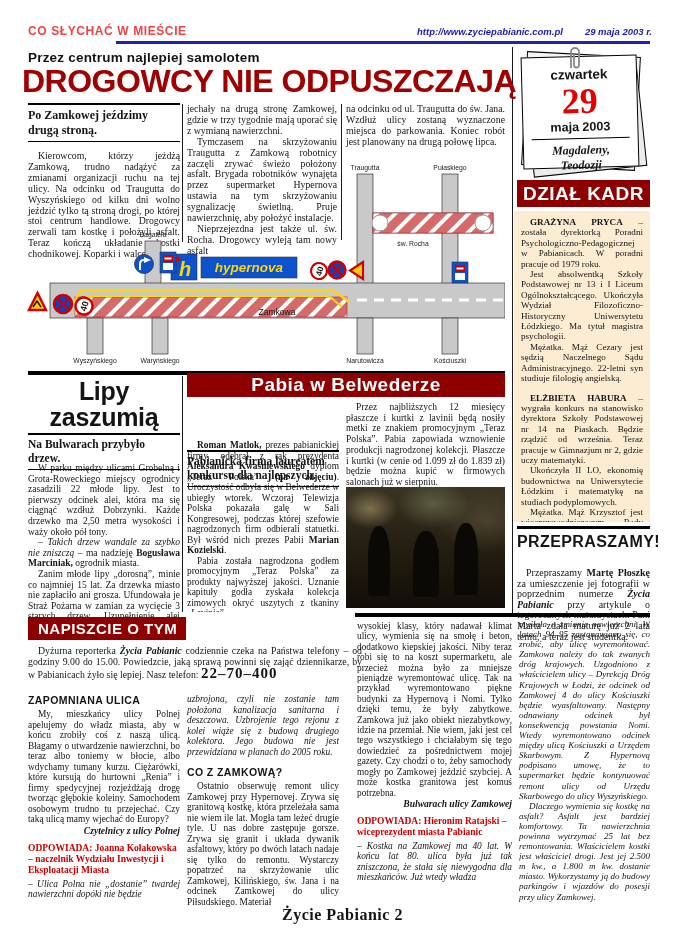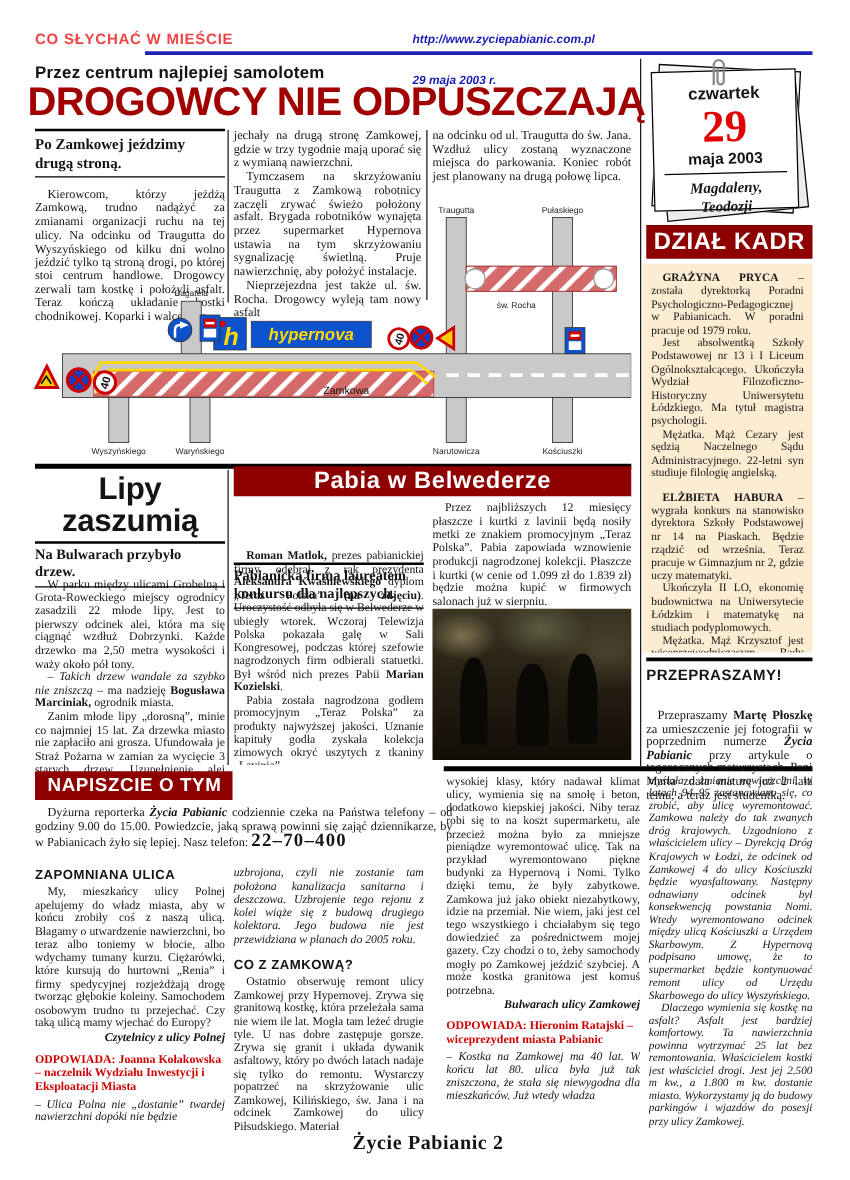--- a/index.html
+++ b/index.html
@@ -52,21 +52,21 @@
   .cream{background:var(--cream);font-size:9.1px;line-height:10.4px;text-align:justify;
          padding:6px 7px;box-sizing:border-box;overflow:hidden;}
   .cream p{margin:0;text-indent:9px;}
   .phone{font-weight:bold;font-size:15px;letter-spacing:1px;}
   svg text{font-family:var(--sans);}
 </style>
 </head>
 <body>
 
 <div class="abs section-label sans" style="left:28px;top:24px;">CO SŁYCHAĆ W MIEŚCIE</div>
-<div class="abs sans" style="left:330px;top:26px;width:322px;display:flex;justify-content:flex-end;gap:22px;flex-direction:column;">
+<div class="abs sans" style="left:330px;top:26px;width:322px;display:flex;justify-content:flex-end;gap:22px;">
   <span class="meta">http://www.zyciepabianic.com.pl</span>
   <span class="meta">29 maja 2003 r.</span>
 </div>
 <div class="abs" style="left:116px;top:41px;width:534px;height:3px;background:#2121b8;"></div>
 <div class="abs vrule" style="left:512px;top:47px;height:566px;"></div>
 
 <div class="abs kicker sans" style="left:28px;top:50px;">Przez centrum najlepiej samolotem</div>
 <div class="abs headline sans" style="left:22px;top:63px;width:466px;">DROGOWCY NIE ODPUSZCZAJĄ</div>
 
 <div class="abs lede" style="left:28px;top:103px;width:152px;">Po Zamkowej jeździmy drugą stroną.</div>
@@ -265,18 +265,18 @@
 <div class="abs cream" style="left:514px;top:211px;width:136px;height:311px;">
   <p class="noind"><span class="b">GRAŻYNA PRYCA</span><span> – została dyrektorką Poradni Psychologiczno-Pedagogicznej w Pabianicach. W poradni pracuje od 1979 roku.</span></p>
   <p>Jest absolwentką Szkoły Podstawowej nr 13 i I Liceum Ogólnokształcącego. Ukończyła Wydział Filozoficzno-Historyczny Uniwersytetu Łódzkiego. Ma tytuł magistra psychologii.</p>
   <p>Mężatka. Mąż Cezary jest sędzią Naczelnego Sądu Administracyjnego. 22-letni syn studiuje filologię angielską.</p>
   <p class="noind" style="margin-top:9px;"><span class="b">ELŻBIETA HABURA</span><span> – wygrała konkurs na stanowisko dyrektora Szkoły Podstawowej nr 14 na Piaskach. Będzie rządzić od września. Teraz pracuje w Gimnazjum nr 2, gdzie uczy matematyki.</span></p>
   <p>Ukończyła II LO, ekonomię budownictwa na Uniwersytecie Łódzkim i matematykę na studiach podyplomowych.</p>
   <p>Mężatka. Mąż Krzysztof jest wiceprzewodniczącym Rady Miejskiej. Mają dwoje dzieci: syn studiuje informatykę, córka chodzi do gimnazjum.</p>
 </div>
 
 <div class="abs hrule" style="left:517px;top:526px;width:133px;height:3px;"></div>
-<div class="abs letter-head" style="left:517px;top:533px;font-size:12px;">PRZEPRASZAMY!</div>
+<div class="abs letter-head" style="left:517px;top:533px;font-size:16px;">PRZEPRASZAMY!</div>
 <div class="abs sm" style="left:517px;top:568px;width:133px;font-size:10px;line-height:10.6px;">
   <p class="noind" style="text-indent:9px;"><span>Przepraszamy </span><span class="b">Martę Płoszkę</span><span> za umieszczenie jej fotografii w poprzednim numerze </span><span class="b i">Życia Pabianic</span><span> przy artykule o tegorocznych maturzystach. Pani Marta zdała maturę już 2 lata temu, a teraz jest studentką.</span></p>
 </div>
 
 <div class="abs" style="left:282px;top:906px;font-weight:bold;font-size:16px;letter-spacing:.5px;">Życie Pabianic 2</div>
 
 </body></html>

